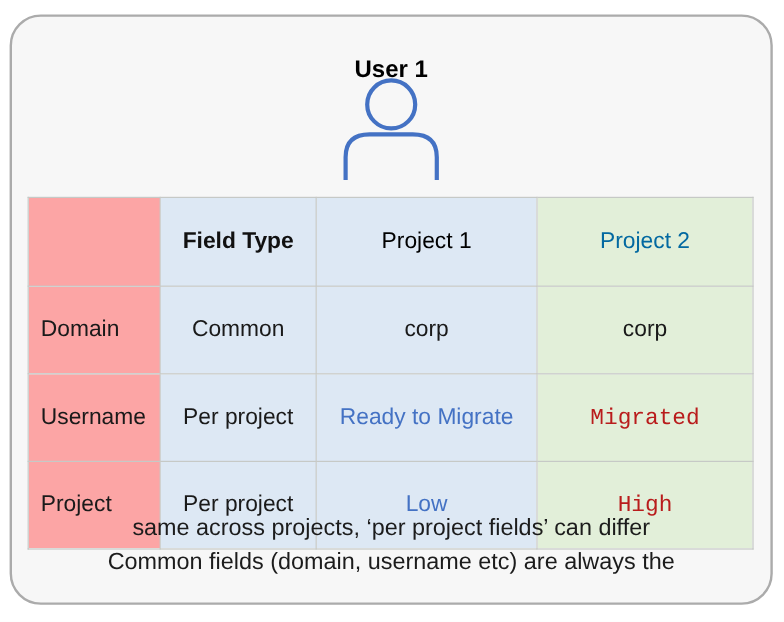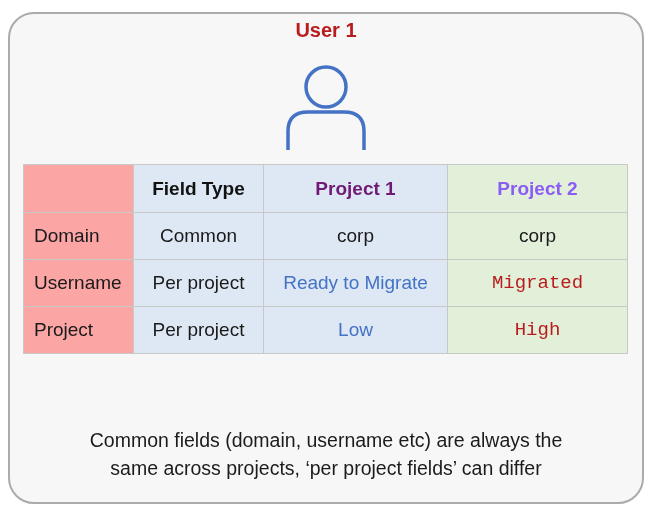--- a/index.html
+++ b/index.html
@@ -21,63 +21,63 @@
     left: 8px;
     top: 12px;
     width: 632px;
     height: 488px;
     background: #f7f7f7;
     border: 2px solid #ababab;
     border-radius: 26px;
   }
   .title {
     position: absolute;
-    top: 5px;
+    top: 33px;
     left: 0;
     width: 100%;
     text-align: center;
     font-size: 20px;
     font-weight: bold;
-    color: #b91c1c;
+    color: #000000;
   }
   .person-svg {
     position: absolute;
     left: 274px;
     top: 49px;
   }
   table.fields {
     position: absolute;
     left: 13px;
     top: 150px;
     width: 604px;
     border-collapse: collapse;
     table-layout: fixed;
     font-size: 19px;
     color: #1a1a1a;
   }
   table.fields th, table.fields td {
     border: 1px solid #c6c9c6;
     text-align: center;
     vertical-align: middle;
-    padding: 0;
+    padding: 13px;
     overflow: hidden;
     white-space: nowrap;
   }
   table.fields th { height: 47px; font-size: 19px; }
   table.fields td { height: 46px; }
   .col-label {
     background: #fca5a5;
     text-align: left !important;
     padding-left: 10px !important;
   }
   .col-blue  { background: #dde8f4; }
   .col-green { background: #e2efd9; }
   .hdr-fieldtype { font-weight: bold; color: #111111; }
-  .hdr-p1 { font-weight: bold; color: #701a75; }
-  .hdr-p2 { font-weight: bold; color: #8b5cf6; }
+  .hdr-p1 { font-weight: normal; color: #000000; }
+  .hdr-p2 { font-weight: normal; color: #0369a1; }
   .val-blue  { color: #4472c4; }
   .val-green { color: #b91c1c; font-family: Liberation Mono, monospace; }
   .footer-note {
     position: absolute;
     top: 412px;
     left: 0;
     width: 100%;
     text-align: center;
     font-size: 19.5px;
     line-height: 28px;
@@ -126,18 +126,18 @@
       <tr>
         <td class="col-label">Project</td>
         <td class="col-blue">Per project</td>
         <td class="col-blue val-blue">Low</td>
         <td class="col-green val-green">High</td>
       </tr>
     </tbody>
       </table>
 
     <div class="footer-note">
+      <div>same across projects, ‘per project fields’ can differ</div>
       <div>Common fields (domain, username etc) are always the</div>
-      <div>same across projects, ‘per project fields’ can differ</div>
     </div>
 
   </div>
 </div>
 
 </body></html>

